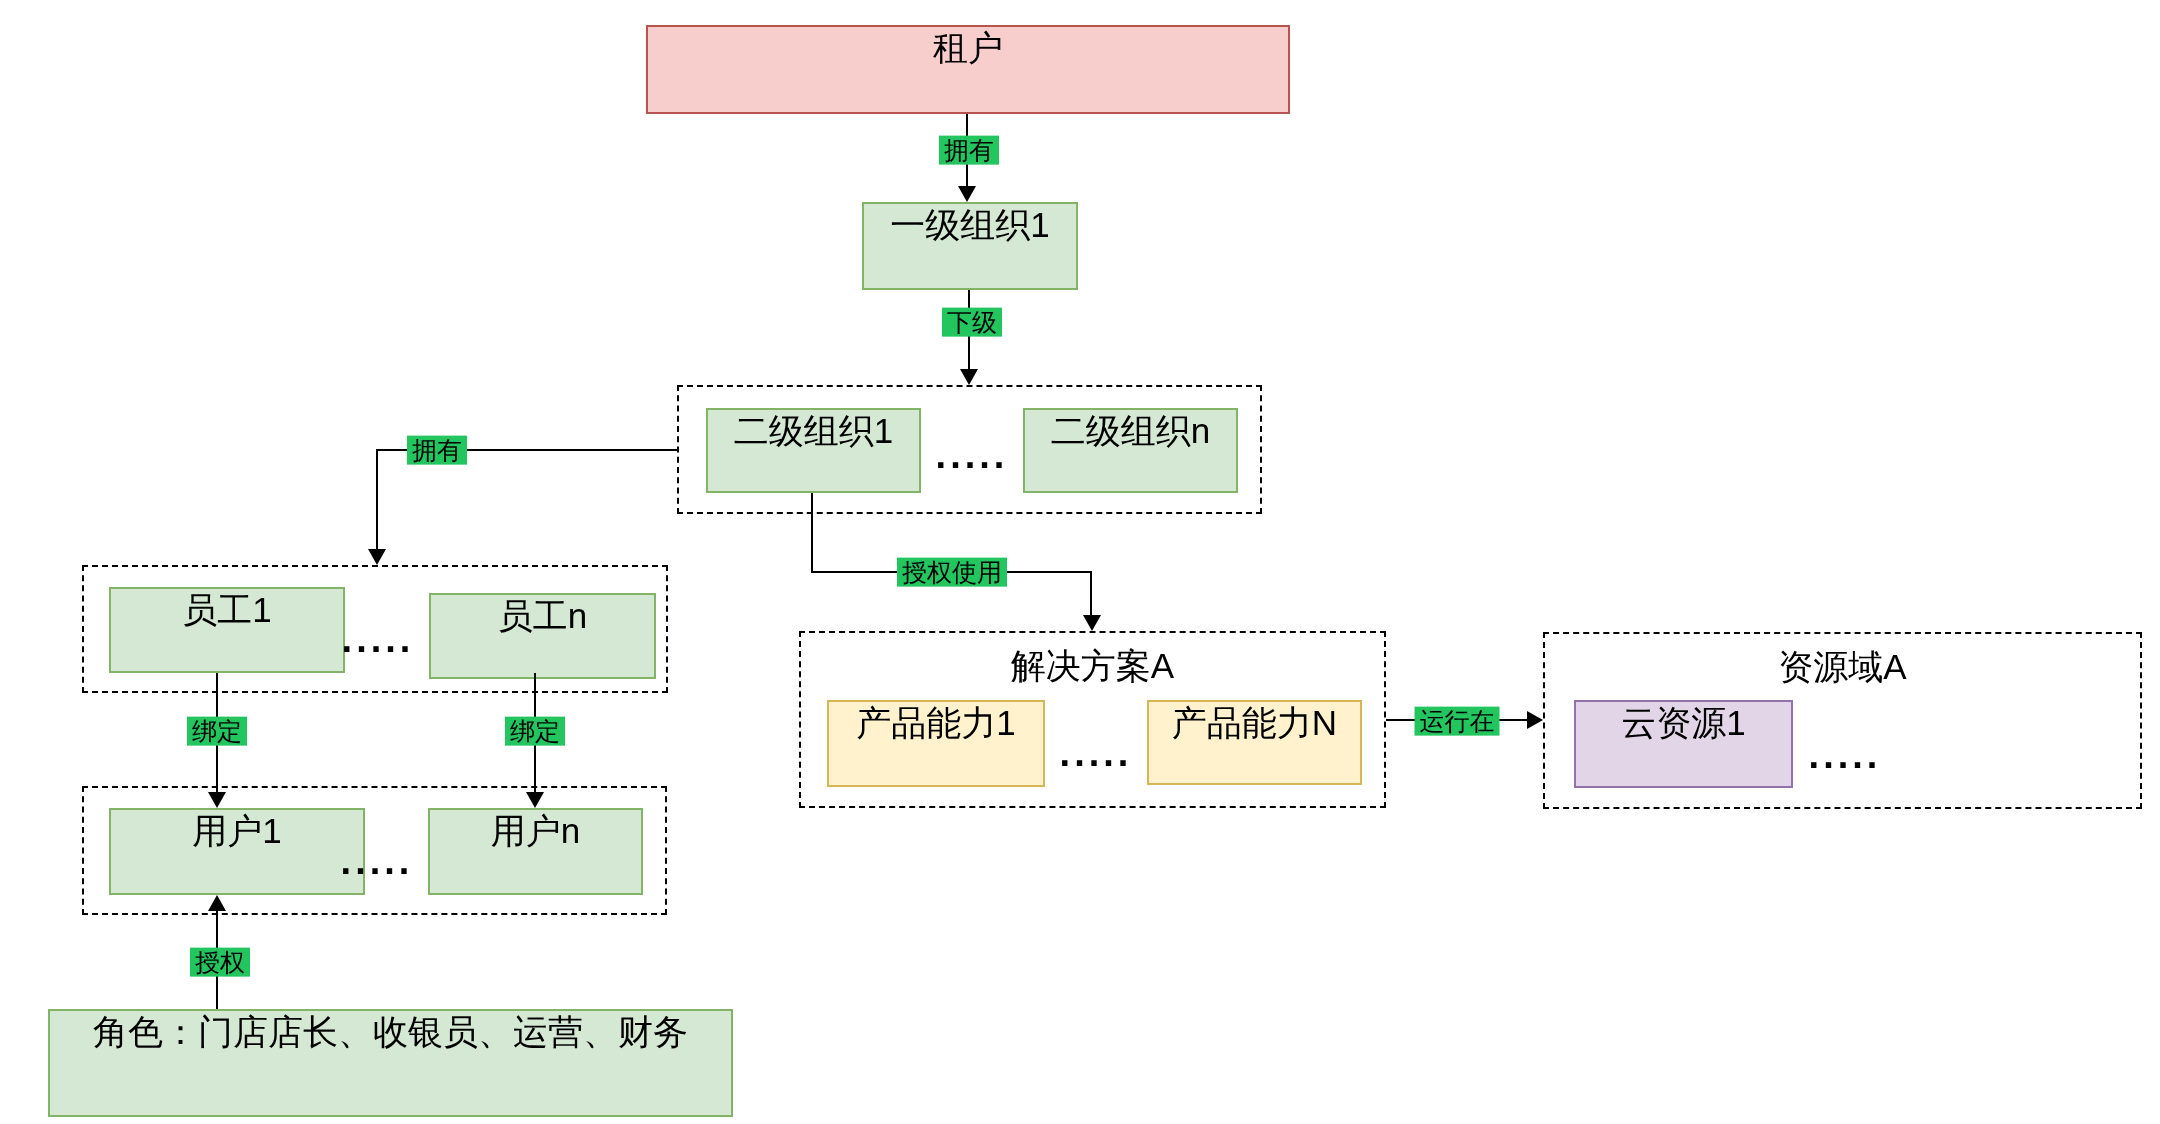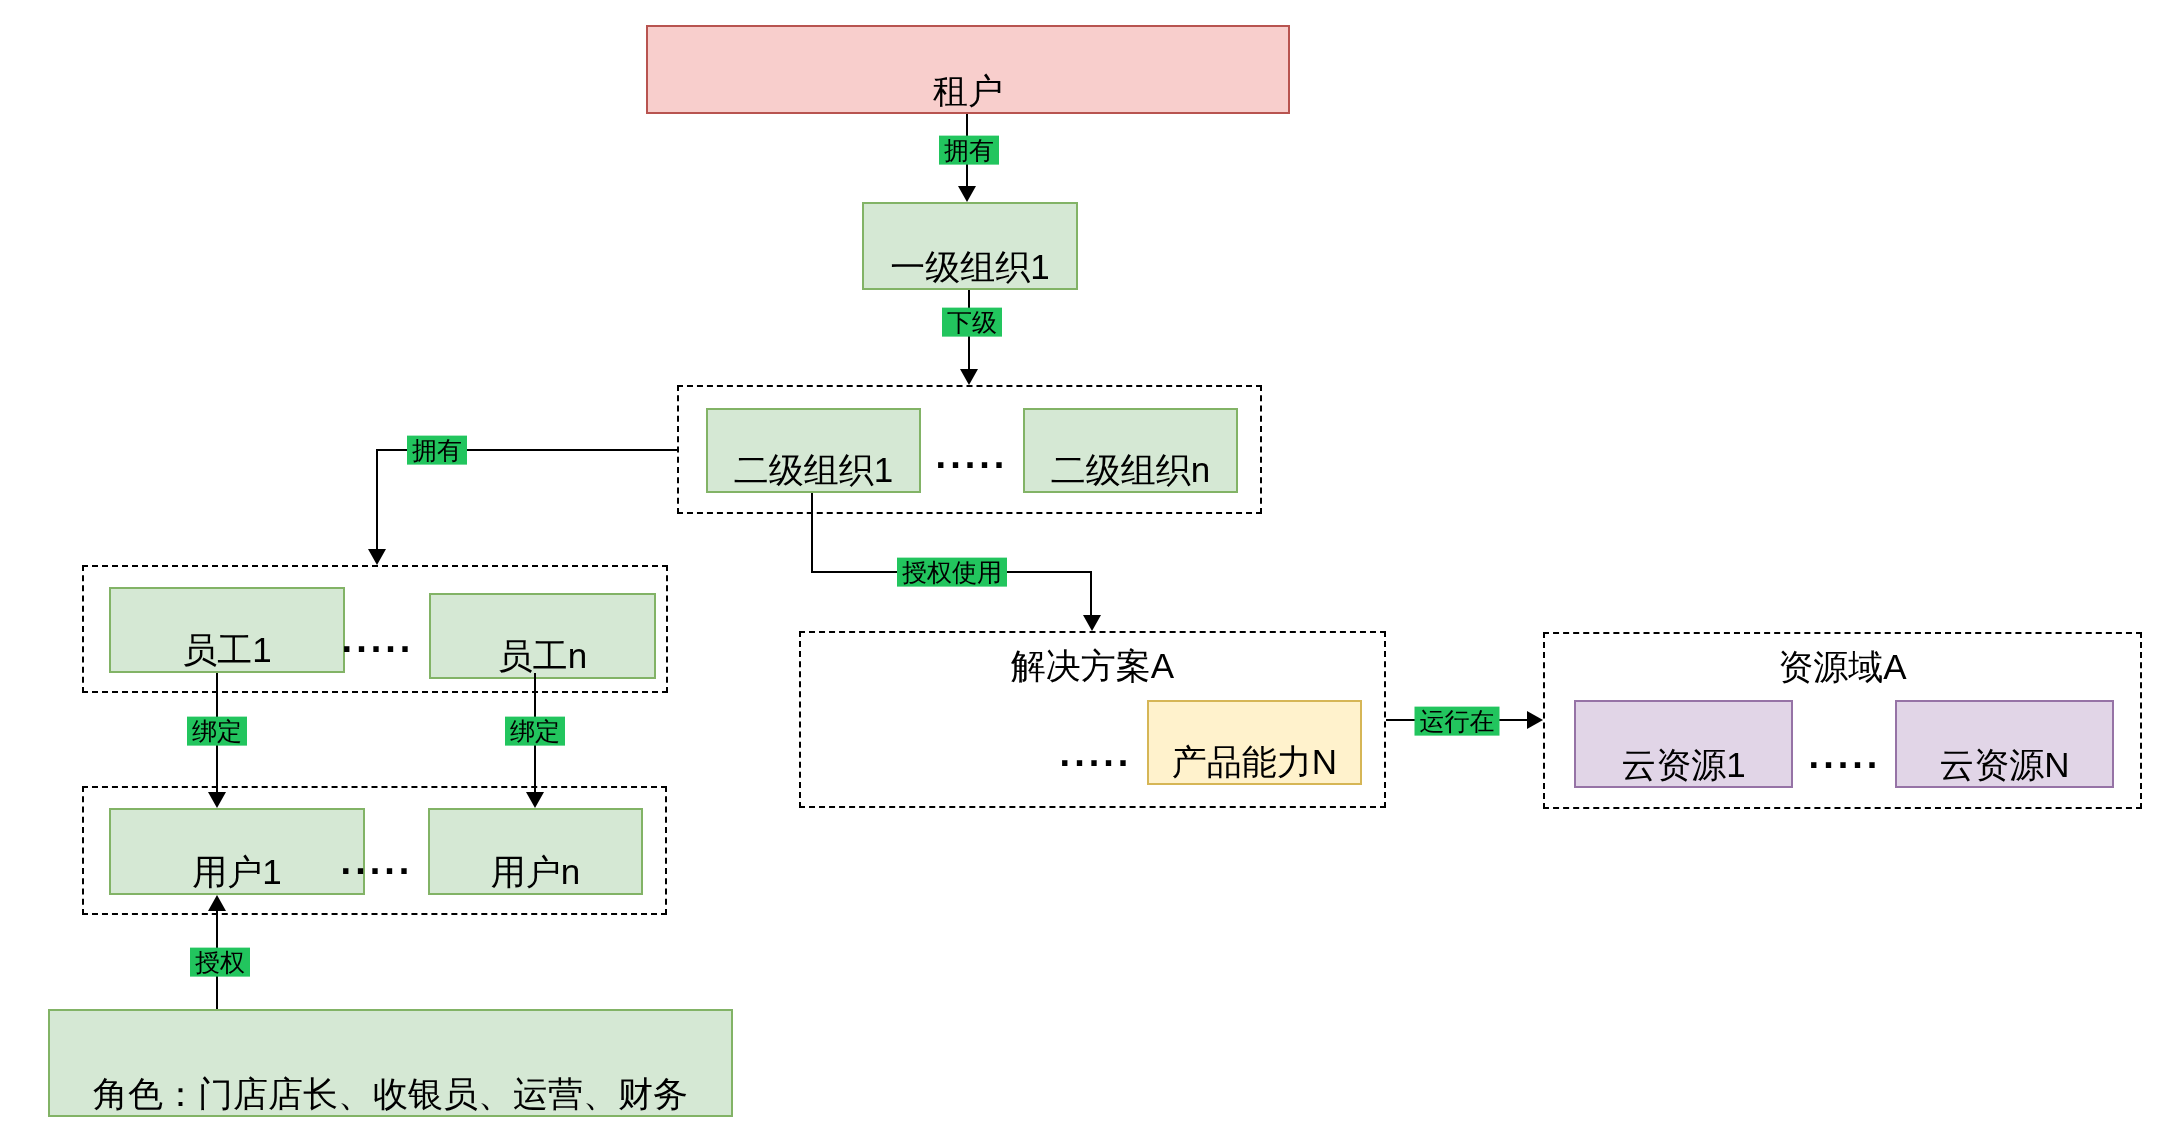--- a/index.html
+++ b/index.html
@@ -2,21 +2,21 @@
 <html><head>
 <meta charset="utf-8">
 <style>
   html,body{margin:0;padding:0;background:#ffffff;}
   #canvas{
     position:relative;width:2160px;height:1124px;background:#ffffff;overflow:hidden;
     font-family:"Liberation Sans",sans-serif;color:#000;
   }
   .node{
     position:absolute;box-sizing:border-box;border:2px solid #000;
-    display:flex;align-items:flex-end;justify-content:center;
+    display:flex;align-items:flex-start;justify-content:center;
     font-size:35px;line-height:1.2;text-align:center;white-space:nowrap;
   }
   .pink  {background:#F8CECC;border-color:#B85450;}
   .green {background:#D5E8D4;border-color:#82B366;}
   .yellow{background:#FFF2CC;border-color:#D6B656;}
   .purple{background:#E1D5E7;border-color:#9673A6;}
   .group{
     position:absolute;box-sizing:border-box;border:2px dashed #000;background:transparent;
   }
   .group-title{
@@ -114,34 +114,34 @@
 
   <div class="vline" style="left:811px;top:493px;height:80px"></div>
   <div class="hline" style="left:811px;top:571px;width:281px"></div>
   <div class="vline" style="left:1090px;top:571px;height:45px"></div>
   <div class="arr-d" style="left:1083px;top:615px"></div>
   <div class="elabel" style="left:952px;top:572px">授权使用</div>
 
   <div class="group" style="left:799px;top:631px;width:587px;height:177px">
     <div class="group-title">解决方案A</div>
   </div>
+  <div class="node yellow" style="left:827px;top:700px;width:218px;height:87px">
+    <span>产品能力1</span>
+  </div>
   <div class="dots" style="left:1096px;top:753px">.....</div>
   <div class="node yellow" style="left:1147px;top:700px;width:215px;height:85px">
     <span>产品能力N</span>
   </div>
 
   <div class="hline" style="left:1386px;top:719px;width:142px"></div>
   <div class="arr-r" style="left:1527px;top:711px"></div>
   <div class="elabel" style="left:1457px;top:721px">运行在</div>
 
   <div class="group" style="left:1543px;top:632px;width:599px;height:177px">
     <div class="group-title">资源域A</div>
   </div>
   <div class="node purple" style="left:1574px;top:700px;width:219px;height:88px">
     <span>云资源1</span>
   </div>
   <div class="dots" style="left:1845px;top:755px">.....</div>
-  <div class="node purple" style="left:1895px;top:700px;width:219px;height:88px">
-    <span>云资源N</span>
-  </div>
 
 
 </div>
 
 </body></html>

